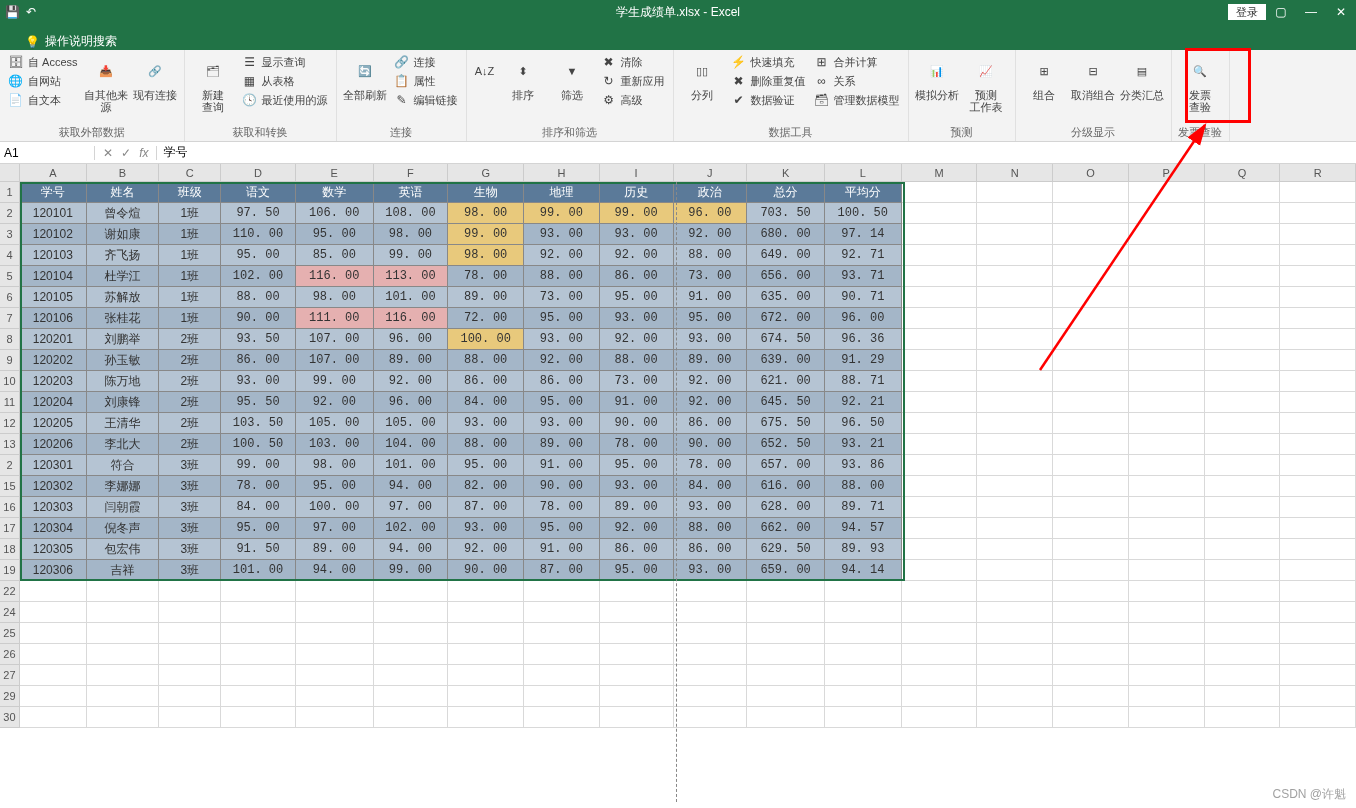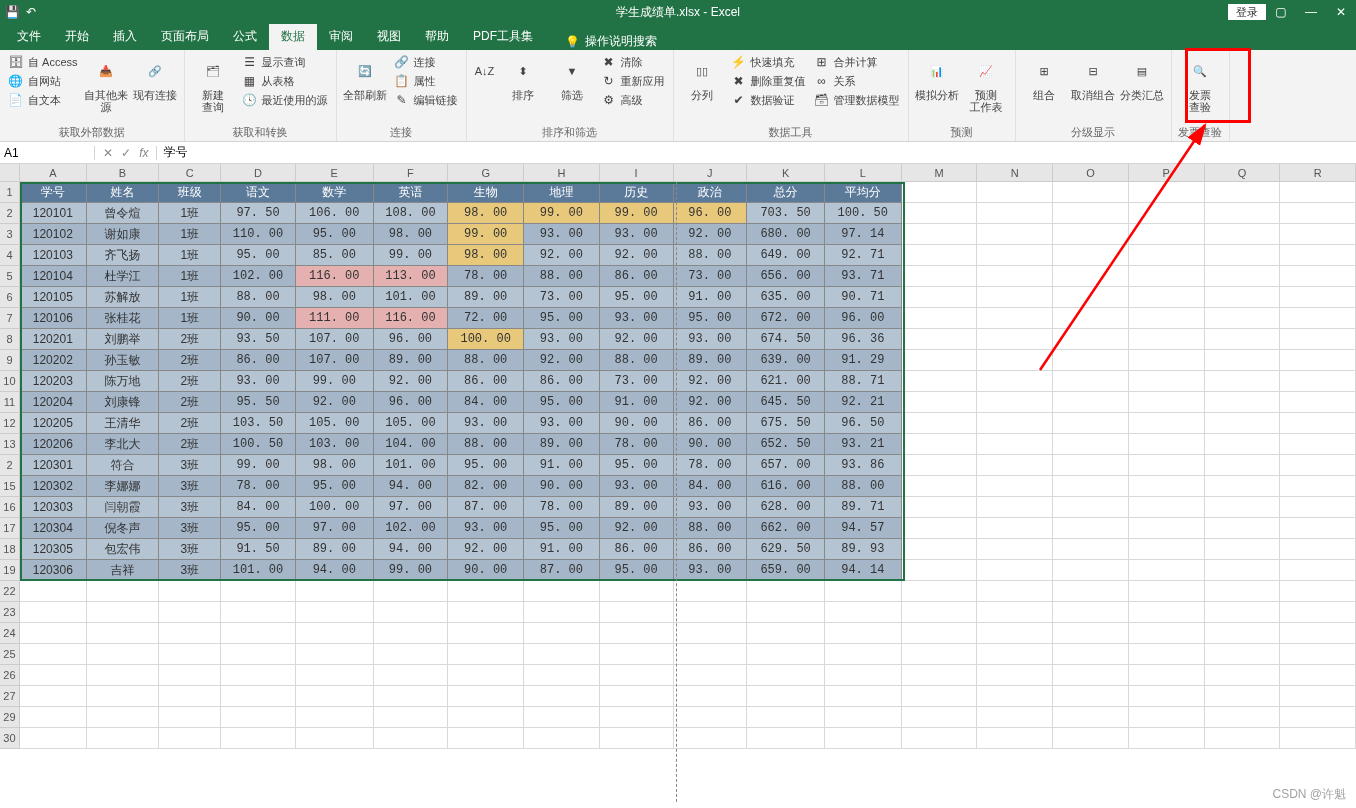--- a/index.html
+++ b/index.html
@@ -67,32 +67,20 @@
   <div class="title">学生成绩单.xlsx - Excel</div>
   <div class="login">登录</div>
   <div class="winbtns">
     <span>▢</span>
     <span>—</span>
     <span>✕</span>
   </div>
 </div>
 
 <div class="menubar">
-  <div id="tabs" style="display: flex;">
-      <div class="tab">文件</div>
-      <div class="tab">开始</div>
-      <div class="tab">插入</div>
-      <div class="tab">页面布局</div>
-      <div class="tab">公式</div>
-      <div class="tab active">数据</div>
-      <div class="tab">审阅</div>
-      <div class="tab">视图</div>
-      <div class="tab">帮助</div>
-      <div class="tab">PDF工具集</div>
-    </div>
   <div class="searchbox">
     <span>💡</span>
     <span>操作说明搜索</span>
   </div>
 </div>
 
 <div class="ribbon">
 
   <div class="group">
     <div class="group-body">
@@ -733,41 +721,20 @@
         <div class="cell" style="width: 78px;"></div>
         <div class="cell" style="width: 77px;"></div>
         <div class="cell" style="width: 76px;"></div>
         <div class="cell" style="width: 76px;"></div>
         <div class="cell" style="width: 76px;"></div>
         <div class="cell" style="width: 76px;"></div>
         <div class="cell" style="width: 76px;"></div>
         <div class="cell" style="width: 76px;"></div>
       </div>
       <div class="row">
-        <div class="rowh">23</div>
-        <div class="cell" style="width: 67px;"></div>
-        <div class="cell" style="width: 73px;"></div>
-        <div class="cell" style="width: 62px;"></div>
-        <div class="cell" style="width: 75px;"></div>
-        <div class="cell" style="width: 78px;"></div>
-        <div class="cell" style="width: 75px;"></div>
-        <div class="cell" style="width: 76px;"></div>
-        <div class="cell" style="width: 76px;"></div>
-        <div class="cell" style="width: 74px;"></div>
-        <div class="cell" style="width: 74px;"></div>
-        <div class="cell" style="width: 78px;"></div>
-        <div class="cell" style="width: 77px;"></div>
-        <div class="cell" style="width: 76px;"></div>
-        <div class="cell" style="width: 76px;"></div>
-        <div class="cell" style="width: 76px;"></div>
-        <div class="cell" style="width: 76px;"></div>
-        <div class="cell" style="width: 76px;"></div>
-        <div class="cell" style="width: 76px;"></div>
-      </div>
-      <div class="row">
         <div class="rowh">24</div>
         <div class="cell" style="width: 67px;"></div>
         <div class="cell" style="width: 73px;"></div>
         <div class="cell" style="width: 62px;"></div>
         <div class="cell" style="width: 75px;"></div>
         <div class="cell" style="width: 78px;"></div>
         <div class="cell" style="width: 75px;"></div>
         <div class="cell" style="width: 76px;"></div>
         <div class="cell" style="width: 76px;"></div>
         <div class="cell" style="width: 74px;"></div>

